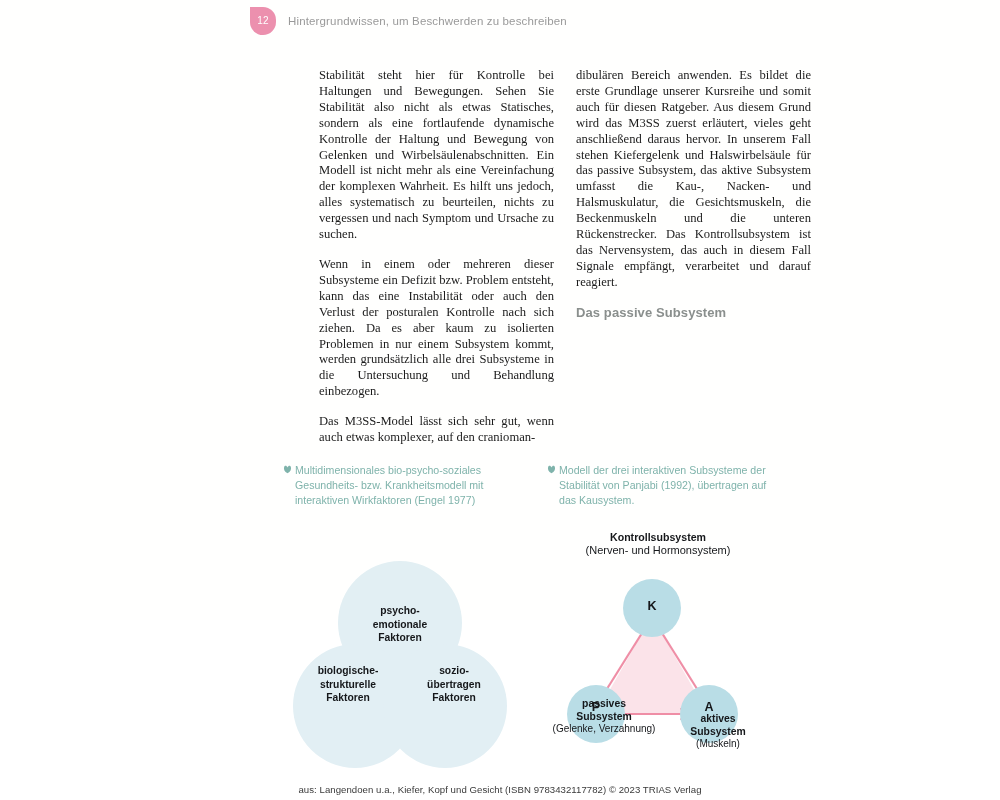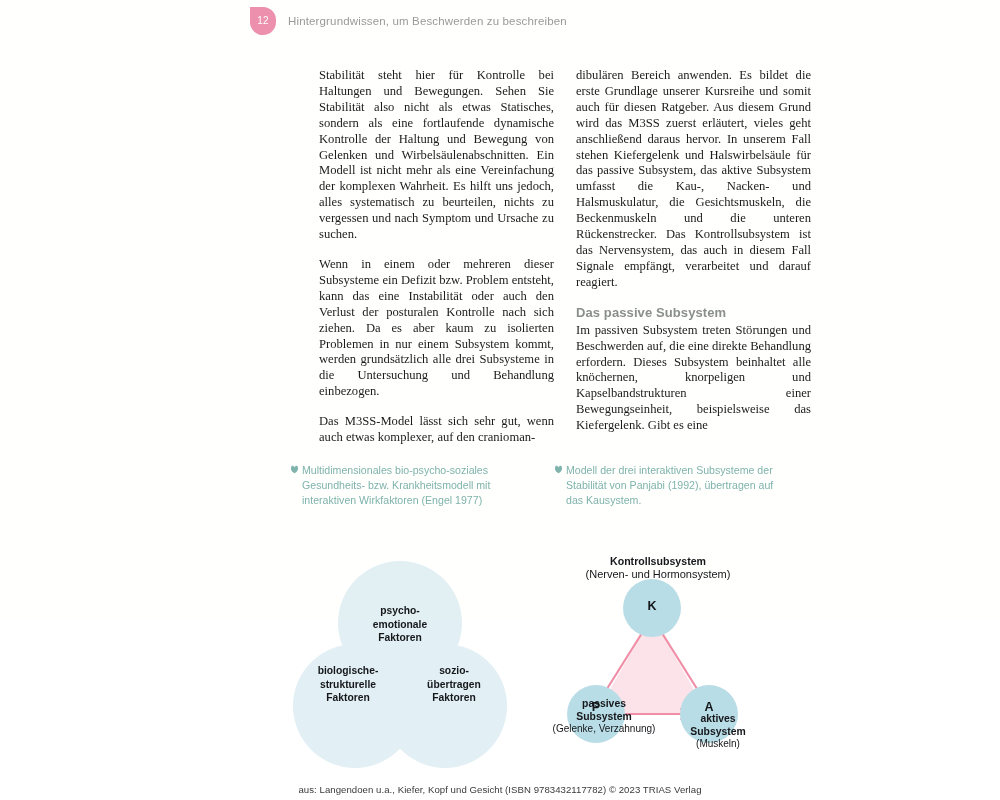--- a/index.html
+++ b/index.html
@@ -80,21 +80,21 @@
     font-family: "Liberation Sans", sans-serif;
     font-size: 13px;
     color: #8a8f8d;
     margin: 12px 0 3px 0;
     letter-spacing: 0.1px;
   }
 
   
   .captions {
     position: absolute;
-    left: 290px;
+    left: 283px;
     top: 463px;
     width: 492px;
     display: flex;
     gap: 36px;
   }
   .caption {
     width: 235px;
     font-family: "Liberation Sans", sans-serif;
     font-size: 10.6px;
     line-height: 15.2px;
@@ -146,21 +146,21 @@
 
   .tri-label {
     position: absolute;
     font-family: "Liberation Sans", sans-serif;
     text-align: center;
     color: #15171a;
   }
   .tri-top {
     left: 32px; top: 3px; width: 172px;
   }
-  .tri-top .l1 { font-size: 10.6px; font-weight: bold; line-height: 13px; margin-top: 24px; }
+  .tri-top .l1 { font-size: 10.6px; font-weight: bold; line-height: 13px; }
   .tri-top .l2 { font-size: 11px; line-height: 12px; }
 
   .tri-bot-left { left: -6px; top: 169px; width: 140px; }
   .tri-bot-right { left: 108px; top: 184px; width: 140px; }
   .tri-bot-left .l1, .tri-bot-right .l1 { font-size: 10.4px; font-weight: bold; line-height: 13.2px; }
   .tri-bot-left .l2, .tri-bot-right .l2 { font-size: 10.4px; font-weight: bold; line-height: 13.2px; }
   .tri-bot-left .l3, .tri-bot-right .l3 { font-size: 10px; line-height: 12px; }
 
   .node-letter {
     position: absolute;
@@ -202,21 +202,20 @@
 
     <div class="col">
       <p>Stabilität steht hier für Kontrolle bei Haltungen und Bewegungen. Sehen Sie Stabilität also nicht als etwas Statisches, sondern als eine fortlaufende dynamische Kontrolle der Haltung und Bewegung von Gelenken und Wirbelsäulenabschnitten. Ein Modell ist nicht mehr als eine Vereinfachung der komplexen Wahrheit. Es hilft uns jedoch, alles systematisch zu beurteilen, nichts zu vergessen und nach Symptom und Ursache zu suchen.</p>
       <p>Wenn in einem oder mehreren dieser Subsysteme ein Defizit bzw. Problem entsteht, kann das eine Instabilität oder auch den Verlust der posturalen Kontrolle nach sich ziehen. Da es aber kaum zu isolierten Problemen in nur einem Subsystem kommt, werden grundsätzlich alle drei Subsysteme in die Untersuchung und Behandlung einbezogen.</p>
       <p class="last">Das M3SS-Model lässt sich sehr gut, wenn auch etwas komplexer, auf den cranioman-</p>
     </div>
 
     <div class="col">
       <p>dibulären Bereich anwenden. Es bildet die erste Grundlage unserer Kursreihe und somit auch für diesen Ratgeber. Aus diesem Grund wird das M3SS zuerst erläutert, vieles geht anschließend daraus hervor. In unserem Fall stehen Kiefergelenk und Halswirbelsäule für das passive Subsystem, das aktive Subsystem umfasst die Kau-, Nacken- und Halsmuskulatur, die Gesichtsmuskeln, die Beckenmuskeln und die unteren Rückenstrecker. Das Kontrollsubsystem ist das Nervensystem, das auch in diesem Fall Signale empfängt, verarbeitet und darauf reagiert.</p>
       <h3 class="subhead">Das passive Subsystem</h3>
-      <p class="last">Im passiven Subsystem treten Störungen und Beschwerden auf, die eine direkte Behandlung erfordern. Dieses Subsystem beinhaltet alle knöchernen, knorpeligen und Kapselbandstrukturen einer Bewegungseinheit, beispielsweise das Kiefergelenk. Gibt es eine</p>
     </div>
 
   </div>
 
   <div class="captions">
 
     <div class="caption">
       <span class="leaf-icon">
         <svg width="9" height="9" viewBox="0 0 10 10">
           <path d="M5 9.2 C1.6 7.2 0.6 4.6 1.2 2.4 C1.6 1 3 0.5 4 1.3 C4.5 1.7 4.8 2.2 5 2.7 C5.2 2.2 5.5 1.7 6 1.3 C7 0.5 8.4 1 8.8 2.4 C9.4 4.6 8.4 7.2 5 9.2 Z" fill="currentColor"></path>

